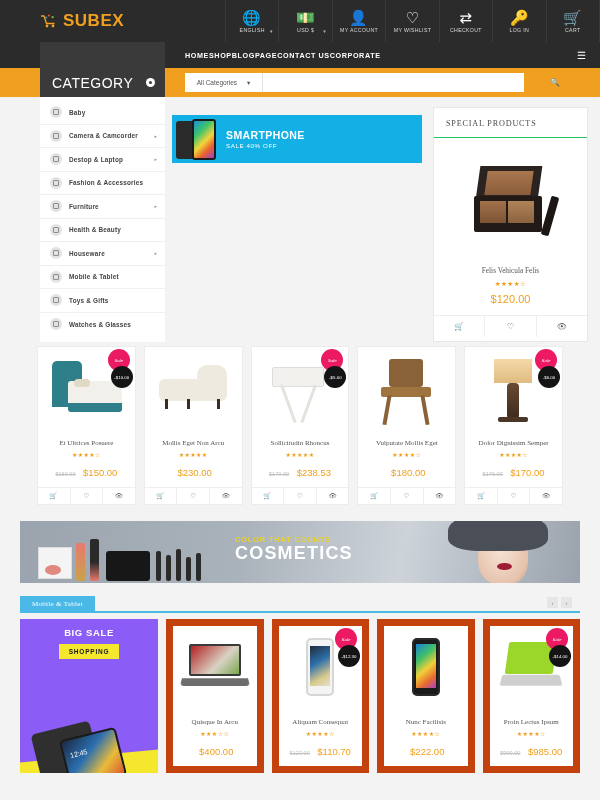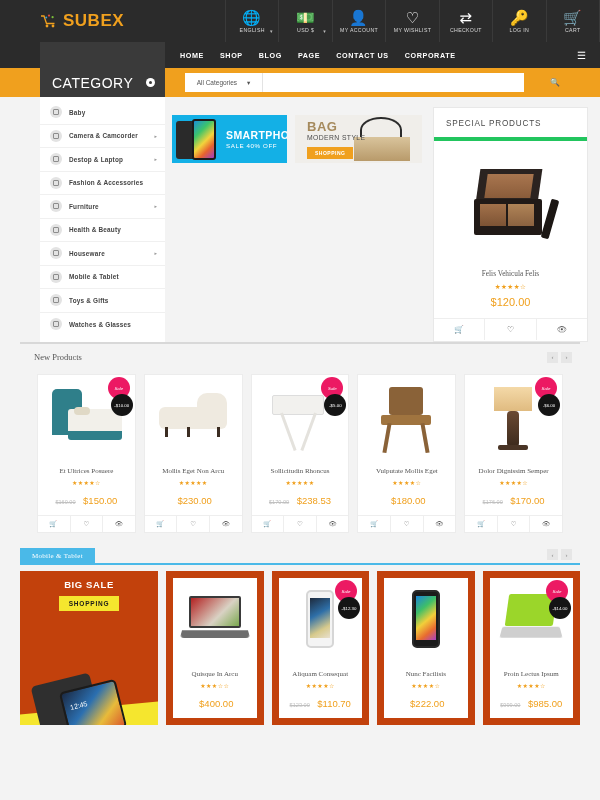--- a/index.html
+++ b/index.html
@@ -25,21 +25,21 @@
   }
   .ti:last-child { border-right: 1px solid #3a3a3a; }
   .ti .glyph { font-size: 15px; line-height: 15px; color: #fff; }
   .ti .lbl { font-size: 5.2px; letter-spacing: .35px; text-transform: uppercase; color: #d8d8d8; }
   .ti .caret { font-size: 5px; position: absolute; right: 6px; bottom: 8px; color: #bbb; }
 
   
   .navrow { height: 26px; background: #2b2b2b; display: flex; }
   .navrow .catspacer { width: 40px; }
   .cat-head-top { width: 125px; background: #3a3a3a; }
-  .navlinks { flex: 1; display: flex; align-items: center; gap: 16px; padding-left: 15px; }
+  .navlinks { flex: 1; display: flex; align-items: center; gap: 0; padding-left: 20px; }
   .navlinks a { color: #fff; font-size: 7.2px; font-weight: bold; letter-spacing: .6px; text-decoration: none; text-transform: uppercase; }
   .hamb { margin-left: auto; margin-right: 14px; color: #fff; font-size: 10px; }
 
   
   .searchrow { height: 29px; background: #f0a01e; display: flex; align-items: center; }
   .searchrow .catspacer { width: 40px; height: 100%; }
   .cat-head {
     width: 125px; height: 100%; background: #3a3a3a; display: flex; align-items: center;
     justify-content: space-between; padding: 0 10px 0 12px;
   }
@@ -96,21 +96,21 @@
   .promo.bag { background: #f0eeea; display: flex; align-items: center; padding-left: 12px; }
   .promo.bag .l1 { font-size: 13px; font-weight: bold; color: #a58a5d; letter-spacing: .5px; line-height: 1; }
   .promo.bag .l2 { font-size: 6.8px; color: #4a4a4a; letter-spacing: .4px; margin-top: 1px; }
   .promo.bag .b { margin-top: 4px; background: #f0a01e; color: #fff; font-size: 5px; padding: 3px 8px; display: inline-block; letter-spacing: .5px; font-weight:bold; }
   .promo.bag .bagimg { position: absolute; right: 4px; top: 2px; width: 74px; height: 44px; }
   .promo.bag .handle { position:absolute; left:16px; top:0; width:42px; height:26px; border:2px solid #2a2a2a; border-bottom:0; border-radius:50% 50% 0 0; }
   .promo.bag .body { position:absolute; left:10px; top:20px; width:56px; height:24px; background: linear-gradient(#d9c49c,#b89a6a); }
 
   
   .special { width: 155px; margin: 10px 12px 0 6px; background: #fff; border: 1px solid #e8e8e8; }
-  .sp-title { font-size: 8.2px; color: #4a4a4a; font-family: Liberation Sans, sans-serif; letter-spacing: .8px; padding: 11px 12px 9px; border-bottom: 4px solid #22c55e; }
+  .sp-title { font-size: 8.2px; color: #4a4a4a; font-family: Liberation Serif, serif; letter-spacing: .8px; padding: 11px 12px 9px; border-bottom: 1px solid #22c55e; }
   .sp-img { height: 128px; display: flex; align-items: center; justify-content: center; }
   .compact { width: 78px; height: 72px; position: relative; }
   .compact .lid { position:absolute; left:6px; top:0; width:62px; height:34px; background:#2b2320; transform: skewX(-8deg); }
   .compact .lid i { position:absolute; left:8px; top:5px; width:46px; height:24px; background: linear-gradient(#a9764f,#8a5c3a); }
   .compact .base { position:absolute; left:2px; top:30px; width:68px; height:36px; background:#211a17; border-radius:2px; }
   .compact .base i { position:absolute; top:5px; width:26px; height:22px; }
   .compact .base i.a { left:6px; background: linear-gradient(#a2714a,#7d5334); }
   .compact .base i.b { left:34px; background: linear-gradient(#b08457,#8b6240); }
   .compact .brush { position:absolute; right:-4px; top:30px; width:8px; height:40px; background:#1c1714; transform: rotate(16deg); border-radius:2px; }
   .sp-name { text-align: center; font-size: 7.3px; color: #555; font-family: "Liberation Serif", serif; }
@@ -188,21 +188,21 @@
   .cosmo .lady .face { position:absolute;right:34px;top:12px;width:50px;height:58px;background:radial-gradient(ellipse at 45% 40%,#f6e2d4,#e6c3ad 70%,#c69a82);border-radius:46% 44% 40% 42%; }
   .cosmo .lady .hat { position:absolute;right:14px;top:-4px;width:100px;height:40px;background:#4a4e57;border-radius:50% 50% 30% 30%; }
   .cosmo .lady .lips { position:absolute;right:50px;top:48px;width:15px;height:7px;background:#a01b35;border-radius:50%; }
 
   
   .mtabs { margin: 0 20px; display: flex; align-items: flex-end; border-bottom: 2px solid #4ab9e8; height: 20px; }
   .mtab { background: #4ab9e8; color: #fff; font-size: 7px; font-family: "Liberation Serif", serif; padding: 4px 12px 3px; letter-spacing: .3px; }
   .mtabs .navbtns { margin-left: auto; padding-bottom: 3px; }
 
   .botrow { display: flex; gap: 8px; padding: 6px 20px 0; align-items: stretch; }
-  .bigsale { width: 138px; background: #c2410c; position: relative; overflow: hidden; }
+  .bigsale { width: 138px; background: #8b5cf6; position: relative; overflow: hidden; }
   .bigsale .bs1 { color: #fff; font-size: 9.5px; font-weight: bold; text-align: center; letter-spacing: .6px; margin-top: 8px; }
   .bigsale .bs2 { color: #fff; font-size: 15px; text-align: center; line-height: 1.05; letter-spacing: .4px; font-weight: 300; }
   .bigsale .bs3 { display: block; margin: 6px auto 0; background: #f5e62e; color: #1b1b1b; font-size: 6.5px; font-weight: bold; letter-spacing: .8px; padding: 4px 10px; width: fit-content; }
   .bigsale .yel { position: absolute; left: 0; bottom: 0; width: 100%; height: 26px; background: #f5e62e; clip-path: polygon(0 60%, 100% 10%, 100% 100%, 0 100%); }
   .bigsale .ph2 { position: absolute; left: 16px; bottom: -6px; width: 60px; height: 52px; background: #2f2f2f; border-radius: 5px; transform: rotate(-14deg); }
   .bigsale .ph3 { position: absolute; left: 44px; bottom: -10px; width: 58px; height: 50px; border-radius: 5px; transform: rotate(-14deg);
     background: linear-gradient(140deg,#1b2a44,#2b6fb0 40%,#e8bb3a 70%,#d9552c); border: 2px solid #1b1b1b; }
   .bigsale .clk { position:absolute; left:50px; bottom:16px; color:#fff; font-size:7px; transform: rotate(-14deg); }
   .botcards { flex: 1; display: flex; gap: 8px; }
   .botcards .card { border: 7px solid #c2410c; }
@@ -369,31 +369,20 @@
         <div class="promo blue">
           <div class="phone">
             <div class="p1"></div>
               <div class="p2"></div>
           </div>
           <div class="ptxt">
             <div class="l1">SMARTPHONE</div>
             <div class="l2">SALE 40% OFF</div>
           </div>
         </div>
-        <div class="promo bag">
-          <div style="position:relative;z-index:2;">
-            <div class="l1">BAG</div>
-            <div class="l2">MODERN STYLE</div>
-            <div class="b">SHOPPING</div>
-          </div>
-          <div class="bagimg">
-            <div class="handle"></div>
-              <div class="body"></div>
-          </div>
-        </div>
       </div>
     </div>
 
     <div class="special">
       <div class="sp-title">SPECIAL PRODUCTS</div>
       <div class="sp-img">
         <div class="compact">
           <div class="lid">
               <i></i>
             </div>
@@ -408,27 +397,20 @@
       <div class="sp-rate">★★★★☆</div>
       <div class="sp-price">$120.00</div>
       <div class="sp-acts">
         <div><span>🛒</span></div>
         <div><span>♡</span></div>
         <div><span>👁</span></div>
       </div>
     </div>
   </div>
 
-  <div class="sechead">
-    <span class="st">New Products</span>
-    <div class="navbtns">
-      <div>‹</div>
-      <div>›</div>
-    </div>
-  </div>
 
   <div class="grid">
 
     <div class="card">
       <div class="imgbox">
         <div class="badges">
           <div class="badge sale">Sale</div>
           <div class="badge off">-$10.00</div>
         </div>
         <div class="pi bed">
@@ -540,20 +522,44 @@
         <span class="new">$170.00</span>
       </div>
       <div class="acts">
         <div><span>🛒</span></div>
         <div><span>♡</span></div>
         <div><span>👁</span></div>
       </div>
     </div>
   </div>
 
+  <div class="cosmo">
+    <div class="items">
+      <div class="mir">
+          <i></i>
+        </div>
+      <div class="lip1"></div>
+        <div class="lip2"></div>
+        <div class="case"></div>
+      <div class="br" style="left:126px;height:30px;"></div>
+      <div class="br" style="left:136px;height:26px;"></div>
+      <div class="br" style="left:146px;height:32px;"></div>
+      <div class="br" style="left:156px;height:24px;"></div>
+      <div class="br" style="left:166px;height:28px;"></div>
+    </div>
+    <div class="txt">
+      <div class="t1">COLOR THAT COUNTS</div>
+      <div class="t2">COSMETICS</div>
+    </div>
+    <div class="lady">
+      <div class="face"></div>
+        <div class="hat"></div>
+        <div class="lips"></div>
+    </div>
+  </div>
 
   <div class="mtabs">
     <div class="mtab">Mobile &amp; Tablet</div>
     <div class="navbtns">
       <div>‹</div>
       <div>›</div>
     </div>
   </div>
 
   <div class="botrow">

